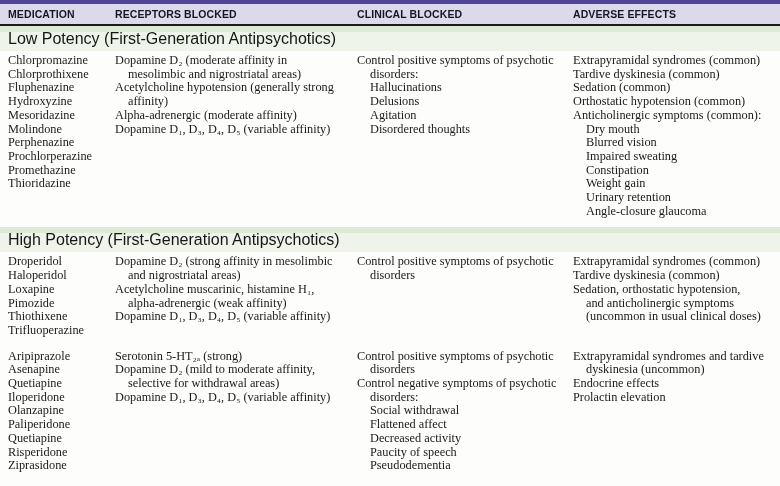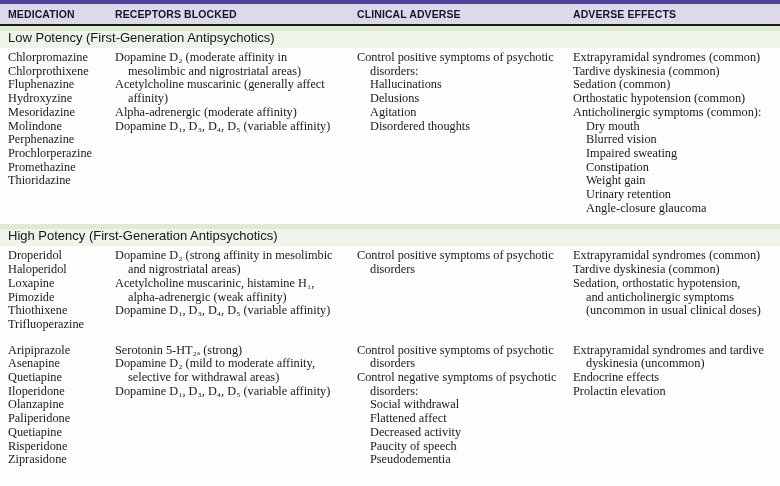--- a/index.html
+++ b/index.html
@@ -12,39 +12,39 @@
   .head-row{
     height:20px;background:#dcd9eb;flex:0 0 auto;
     display:grid;grid-template-columns:107px 242px 216px 1fr;
     padding-left:8px;align-items:center;
     font-family:"Liberation Sans", sans-serif;font-weight:700;
     font-size:10.5px;color:#15152a;letter-spacing:0.1px;
   }
   .black-rule{height:2px;background:#1a1a1a;flex:0 0 auto;}
   .band{
     background:linear-gradient(to bottom,#dfead6 0%,#dfead6 24%,#eef4e9 24%);
-    font-family:"Liberation Sans", sans-serif;font-size:13px;color:#161616;
+    font-family:"Liberation Sans", sans-serif;font-size:16px;color:#161616;
     padding:4px 0 3px 8px;flex:0 0 auto;
   }
   .srow{
     display:grid;grid-template-columns:107px 242px 216px 1fr;
     padding:3px 0 9px 8px;flex:0 0 auto;
   }
   .ln{font-size:12.3px;line-height:13.7px;color:#191919;white-space:nowrap;}
   .i1{padding-left:13px;}
 </style>
 </head>
 <body>
 
 <div class="page">
   <div class="top-bar"></div>
   <div class="head-row">
     <div>MEDICATION</div>
     <div>RECEPTORS BLOCKED</div>
-    <div>CLINICAL ADVERSE</div>
+    <div>CLINICAL BLOCKED</div>
     <div>ADVERSE EFFECTS</div>
   </div>
   <div class="black-rule"></div>
   <div id="sections">
       <div class="band">Low Potency (First-Generation Antipsychotics)</div>
       <div class="srow">
         <div class="cell">
           <div class="ln i0">Chlorpromazine</div>
           <div class="ln i0">Chlorprothixene</div>
           <div class="ln i0">Fluphenazine</div>
@@ -52,21 +52,21 @@
           <div class="ln i0">Mesoridazine</div>
           <div class="ln i0">Molindone</div>
           <div class="ln i0">Perphenazine</div>
           <div class="ln i0">Prochlorperazine</div>
           <div class="ln i0">Promethazine</div>
           <div class="ln i0">Thioridazine</div>
         </div>
         <div class="cell">
           <div class="ln i0">Dopamine D₂ (moderate affinity in</div>
           <div class="ln i1">mesolimbic and nigrostriatal areas)</div>
-          <div class="ln i0">Acetylcholine muscarinic (generally affect</div>
+          <div class="ln i0">Acetylcholine hypotension (generally strong</div>
           <div class="ln i1">affinity)</div>
           <div class="ln i0">Alpha-adrenergic (moderate affinity)</div>
           <div class="ln i0">Dopamine D₁, D₃, D₄, D₅ (variable affinity)</div>
         </div>
         <div class="cell">
           <div class="ln i0">Control positive symptoms of psychotic</div>
           <div class="ln i1">disorders:</div>
           <div class="ln i1">Hallucinations</div>
           <div class="ln i1">Delusions</div>
           <div class="ln i1">Agitation</div>

